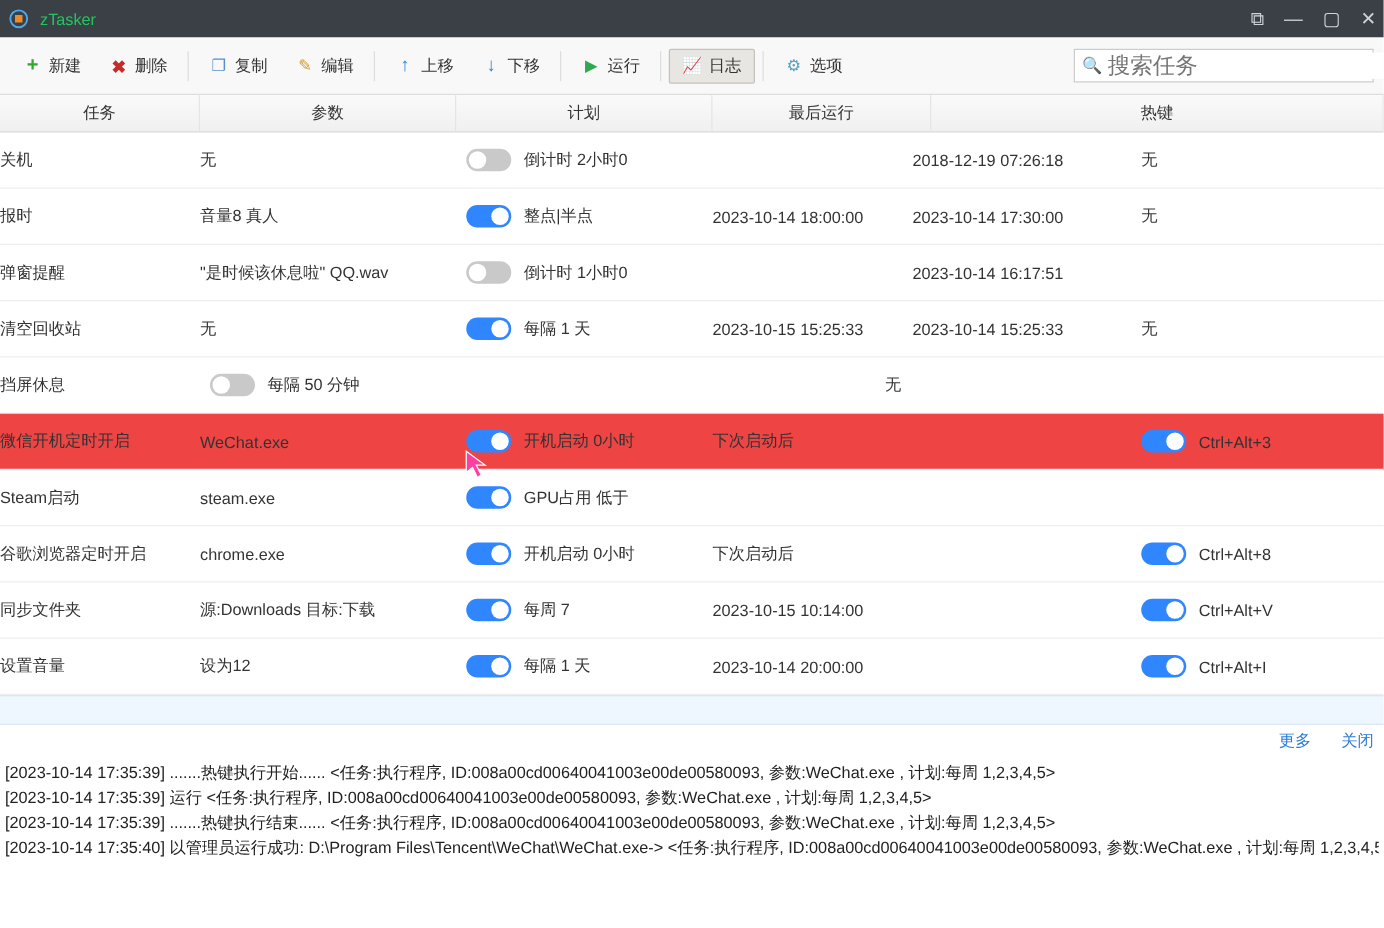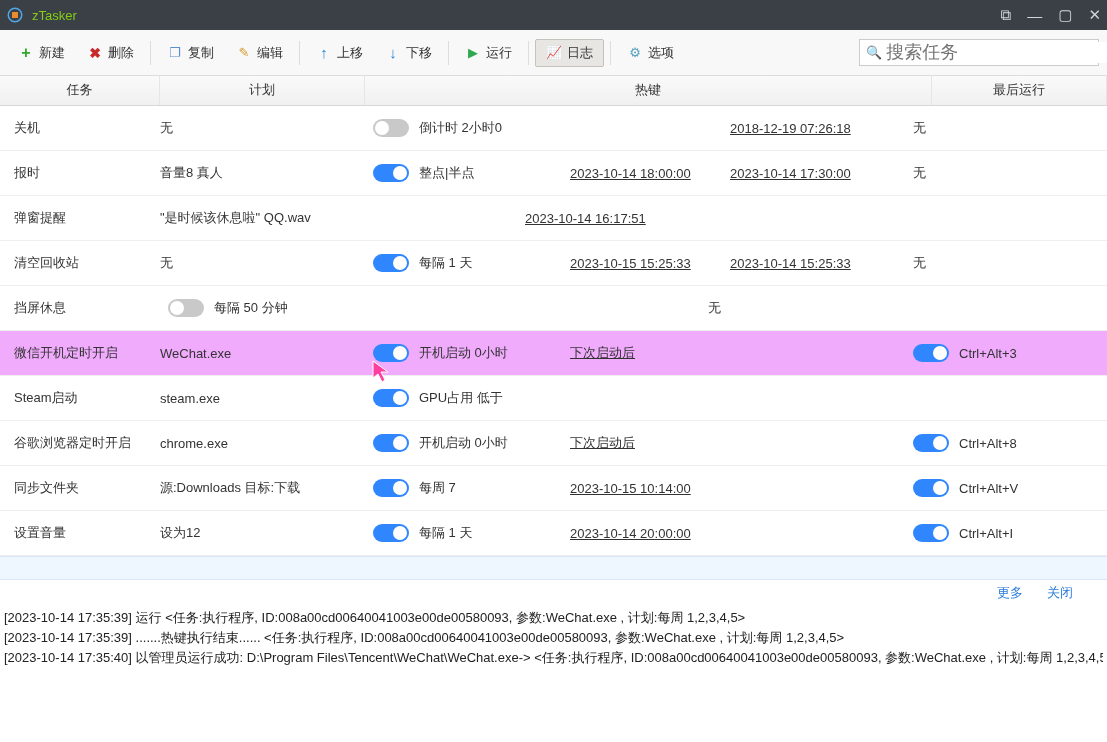--- a/index.html
+++ b/index.html
@@ -1,19 +1,19 @@
 <!DOCTYPE html>
 <html><head>
 <meta charset="utf-8">
 <style>
 * { margin: 0; padding: 0; box-sizing: border-box; }
 body { font-family: "Microsoft YaHei", Arial, sans-serif; font-size: 13px; background: #fff; width: 1107px; height: 742px; overflow: hidden; }
 .titlebar { background: #3a4046; color: #cfd4d8; height: 30px; display: flex; align-items: center; padding: 0 6px; }
 .titlebar-icon { width: 18px; height: 18px; margin-right: 8px; }
-.titlebar-title { flex: 1; font-size: 13px; color: #84cc16; }
+.titlebar-title { flex: 1; font-size: 13px; color: #22c55e; }
 .titlebar-controls { display: flex; gap: 16px; align-items: center; }
 .titlebar-controls span { color: #cfd4d8; font-size: 15px; cursor: pointer; }
 .toolbar { background: #f8f8f8; border-bottom: 1px solid #ddd; height: 46px; display: flex; align-items: center; padding: 0 8px; gap: 2px; }
 .tb-btn { display: flex; align-items: center; gap: 5px; padding: 4px 10px; cursor: pointer; border-radius: 2px; font-size: 13px; color: #333; }
 .tb-btn.active { background: #e8e6e3; border: 1px solid #c5c2be; }
 .tb-btn .ico { width: 16px; height: 16px; display: inline-flex; align-items: center; justify-content: center; }
 .tb-sep { width: 1px; height: 24px; background: #ddd; margin: 0 4px; }
 .search-wrap { margin-left: auto; display: flex; align-items: center; border: 1px solid #ccc; background: #fff; padding: 2px 6px; width: 240px; height: 27px; }
 .search-wrap input { border: none; outline: none; flex: 1; font-size: 18px; color: #b91c1c; font-family: inherit; }
 .search-ico { color: #999; margin-right: 4px; }
@@ -23,30 +23,30 @@
 .col-param { width: 205px; }
 .col-plan { width: 205px; padding-left: 8px; display: flex; align-items: center; gap: 10px; }
 .col-next { width: 160px; }
 .col-last { width: 175px; }
 .col-hotkey { flex: 1; display: flex; align-items: center; gap: 10px; padding-left: 8px; }
 .header-row .col-task, .header-row .col-param, .header-row .col-next, .header-row .col-last { text-align: center; }
 .header-row .col-plan, .header-row .col-hotkey { justify-content: center; }
 .header-row .col { display: flex; align-items: center; justify-content: center; }
 .rows { }
 .row { display: flex; align-items: center; height: 45px; border-bottom: 1px solid #eee; color: #333; font-size: 13px; }
-.row.selected { background: #f0abfc; justify-content: center; }
-.row .col-task { padding-left: 14px; }
+.row.selected { background: #ef4444; justify-content: center; }
+.row .col-task { padding-left: 0; }
 .row .col-param { padding-left: 0px; }
-.row .col-next, .row .col-last { text-align: left; text-decoration: underline; }
+.row .col-next, .row .col-last { text-align: left; }
 .toggle { width: 36px; height: 18px; border-radius: 9px; background: #2f86ff; position: relative; flex-shrink: 0; cursor: pointer; }
 .toggle::after { content: ""; position: absolute; width: 14px; height: 14px; background: #fff; border-radius: 50%; top: 2px; right: 2px; }
 .toggle.off { background: #c9c9c9; }
 .toggle.off::after { left: 2px; right: auto; }
 .empty-strip { height: 24px; background: #eef6ff; border-top: 1px solid #d8e6f5; border-bottom: 1px solid #d8e6f5; }
-.log-controls { display: flex; justify-content: flex-end; gap: 24px; padding: 4px 34px; font-size: 13px; }
+.log-controls { display: flex; justify-content: flex-end; gap: 24px; padding: 4px 8px; font-size: 13px; }
 .log-controls span { color: #2a7bd8; cursor: pointer; }
 .log-area { padding: 2px 4px; font-size: 13px; color: #222; line-height: 20px; overflow: hidden; }
 .log-line { white-space: nowrap; overflow: hidden; }
 .cursor-arrow { position: absolute; left: 372px; top: 360px; pointer-events: none; }
 .t-icon-add { color: #2fa82d; font-weight: bold; font-size: 16px; }
 .t-icon-del { color: #c82929; font-weight: bold; font-size: 14px; }
 .t-icon-copy { color: #5a8ed0; }
 .t-icon-edit { color: #d89a2f; }
 .t-icon-up { color: #2f86d8; font-size: 15px; }
 .t-icon-down { color: #2f86d8; font-size: 15px; }
@@ -116,23 +116,24 @@
       <span>选项</span>
     </div>
   <div class="search-wrap">
     <span class="search-ico">🔍</span>
     <input type="text" placeholder="搜索任务" style="">
   </div>
 </div>
 
 <div class="header-row">
   <div class="col col-task">任务</div>
+  <div class="col col-param">参数</div>
   <div class="col col-plan">计划</div>
+  <div class="col col-last">最后运行</div>
   <div class="col col-hotkey">热键</div>
-  <div class="col col-last">最后运行</div>
 </div>
 
 <div class="rows" id="rows">
     <div class="row">
       <div class="col-task">关机</div>
       <div class="col-param">无</div>
       <div class="col-plan">
         <span class="toggle off"></span>
         <span>倒计时 2小时0</span>
       </div>
@@ -151,20 +152,24 @@
       </div>
       <div class="col-next">2023-10-14 18:00:00</div>
       <div class="col-last">2023-10-14 17:30:00</div>
       <div class="col-hotkey">
         <span>无</span>
       </div>
     </div>
     <div class="row">
       <div class="col-task">弹窗提醒</div>
       <div class="col-param">"是时候该休息啦" QQ.wav</div>
+      <div class="col-plan">
+        <span class="toggle off"></span>
+        <span>倒计时 1小时0</span>
+      </div>
       <div class="col-next"></div>
       <div class="col-last">2023-10-14 16:17:51</div>
       <div class="col-hotkey">
         <span></span>
       </div>
     </div>
     <div class="row">
       <div class="col-task">清空回收站</div>
       <div class="col-param">无</div>
       <div class="col-plan">
@@ -258,20 +263,21 @@
   </div>
 
 <div class="empty-strip"></div>
 
 <div class="log-controls">
   <span>更多</span>
   <span>关闭</span>
 </div>
 
 <div class="log-area" id="log-area">
+    <div class="log-line">[2023-10-14 17:35:39] .......热键执行开始...... &lt;任务:执行程序, ID:008a00cd00640041003e00de00580093, 参数:WeChat.exe , 计划:每周 1,2,3,4,5&gt;</div>
     <div class="log-line">[2023-10-14 17:35:39] 运行 &lt;任务:执行程序, ID:008a00cd00640041003e00de00580093, 参数:WeChat.exe , 计划:每周 1,2,3,4,5&gt;</div>
     <div class="log-line">[2023-10-14 17:35:39] .......热键执行结束...... &lt;任务:执行程序, ID:008a00cd00640041003e00de00580093, 参数:WeChat.exe , 计划:每周 1,2,3,4,5&gt;</div>
     <div class="log-line">[2023-10-14 17:35:40] 以管理员运行成功: D:\Program Files\Tencent\WeChat\WeChat.exe-&gt; &lt;任务:执行程序, ID:008a00cd00640041003e00de00580093, 参数:WeChat.exe , 计划:每周 1,2,3,4,5&gt;</div>
   </div>
 
 <svg class="cursor-arrow" width="20" height="26" viewBox="0 0 20 26">
   <polygon points="1,1 1,18 6,14 10,22 13,20 9,12 16,12" fill="#ff3fa0" stroke="#fff" stroke-width="1"></polygon>
 </svg>
 
 </body></html>

